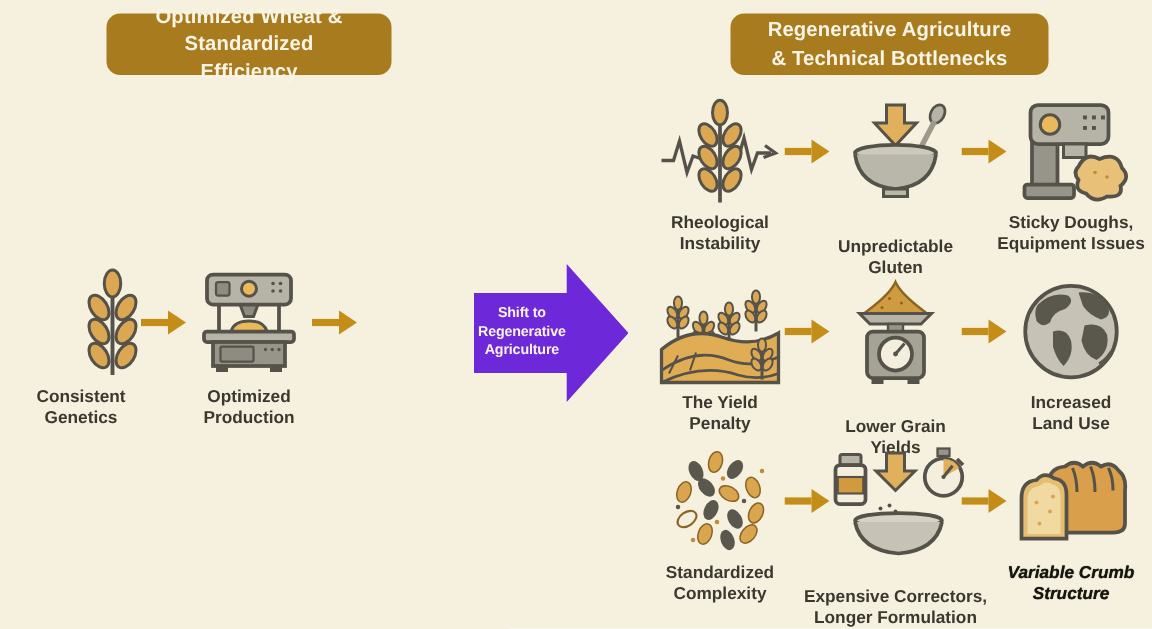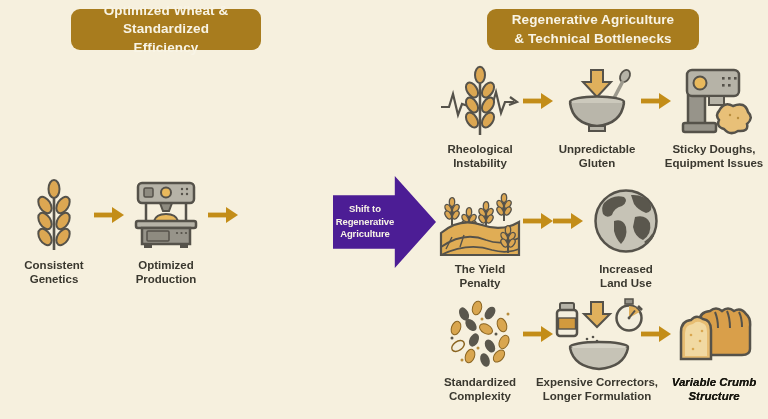--- a/index.html
+++ b/index.html
@@ -27,26 +27,26 @@
   .row3{left:437px;top:297px;}
   .cell-label{
     margin-top:4px;text-align:center;font-weight:bold;font-size:11.5px;
     line-height:1.22;color:#3a382f;
   }
   .cell-label.strong{color:#17160f;text-shadow:0 0 .6px #17160f;font-style:italic;}
   .arrow-cell{display:flex;align-items:center;justify-content:center;}
   .left-flow .arrow-cell{height:78px;width:30px;}
   .right-flow .arrow-cell{height:74px;width:30px;}
 
-  .c-80{width:80px;} .c-84{width:84px;} .c-86{width:86px;} .c-88{width:88px;}
+  .c-80{width:80px;align-items:flex-end;} .c-84{width:84px;} .c-86{width:86px;} .c-88{width:88px;gap:16px;}
   .w80{width:80px;} .w84{width:84px;} .w90{width:90px;} .w100{width:100px;}
   .w110{width:110px;} .w120{width:120px;} .w146{width:146px;}
 
   .big-arrow{
-    position:absolute;left:333px;top:176px;width:103px;height:92px;background:#4c1d95;
+    position:absolute;left:316px;top:176px;width:103px;height:92px;background:#6d28d9;
     clip-path:polygon(0% 21%,60% 21%,60% 0%,100% 50%,60% 100%,60% 79%,0% 79%);
   }
   .big-arrow-label{
     position:absolute;left:0;top:21%;bottom:21%;width:62%;display:flex;
     align-items:center;justify-content:center;text-align:center;
     color:#f8f4e6;font-weight:bold;font-size:9.5px;line-height:1.3;letter-spacing:-.1px;
   }
   svg{display:block;}
 </style>
 </head>
@@ -212,20 +212,39 @@
           <use href="#mw" x="70" y="42" transform="translate(0,0)"></use>
         </svg>
       </div>
       <div class="cell-label w80">The Yield Penalty</div>
     </div>
     <div class="arrow-cell">
       <svg width="30" height="18" viewBox="0 0 30 18">
           <rect x="0" y="6.6" width="18" height="4.8" fill="#c38d18"></rect>
           <path d="M18 1 L30 9 L18 17 Z" fill="#c38d18"></path>
         </svg>
+    </div>
+    <div class="flow-cell c-88">
+      <div class="icon-box">
+        <svg width="58" height="72" viewBox="0 0 58 72">
+          <path d="M29 3 C33 12 45 20 50 24 H8 C13 20 25 12 29 3 Z" fill="#cf9b40" stroke="#8a6420" stroke-width="1.6"></path>
+          <circle cx="25" cy="14" r="1" fill="#8a6420"></circle>
+            <circle cx="33" cy="17" r="1" fill="#8a6420"></circle>
+            <circle cx="20" cy="20" r="1" fill="#8a6420"></circle>
+          <path d="M5 24 H53 L46 31 H12 Z" fill="#b6b3a7" stroke="#55524a" stroke-width="2"></path>
+          <rect x="24" y="31" width="10" height="5" fill="#97948a" stroke="#55524a" stroke-width="1.6"></rect>
+          <rect x="10" y="36" width="38" height="31" rx="4" fill="#a5a296" stroke="#55524a" stroke-width="2.5"></rect>
+          <circle cx="29" cy="51" r="11" fill="#f3eedd" stroke="#55524a" stroke-width="2.5"></circle>
+          <line x1="29" y1="51" x2="35" y2="44" stroke="#55524a" stroke-width="2"></line>
+          <circle cx="29" cy="51" r="1.6" fill="#55524a"></circle>
+          <rect x="13" y="67" width="8" height="4" fill="#55524a"></rect>
+            <rect x="37" y="67" width="8" height="4" fill="#55524a"></rect>
+        </svg>
+      </div>
+      <div class="cell-label w90">Lower Grain Yields</div>
     </div>
     <div class="arrow-cell">
       <svg width="30" height="18" viewBox="0 0 30 18">
           <rect x="0" y="6.6" width="18" height="4.8" fill="#c38d18"></rect>
           <path d="M18 1 L30 9 L18 17 Z" fill="#c38d18"></path>
         </svg>
     </div>
     <div class="flow-cell c-86">
       <div class="icon-box">
         <svg width="66" height="66" viewBox="0 0 66 66">

